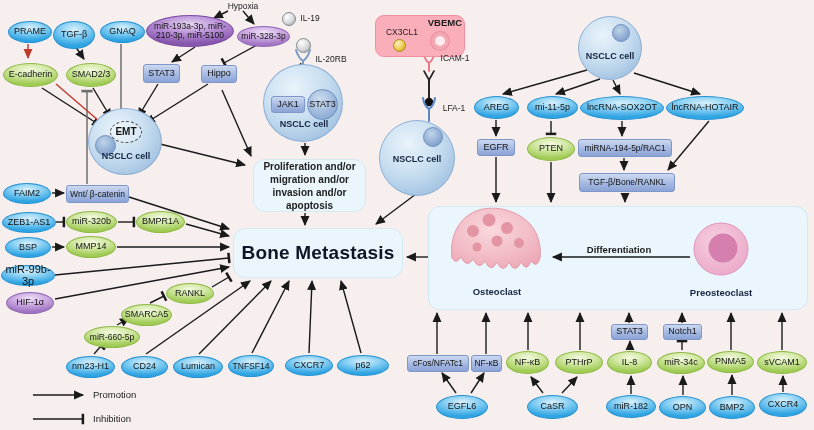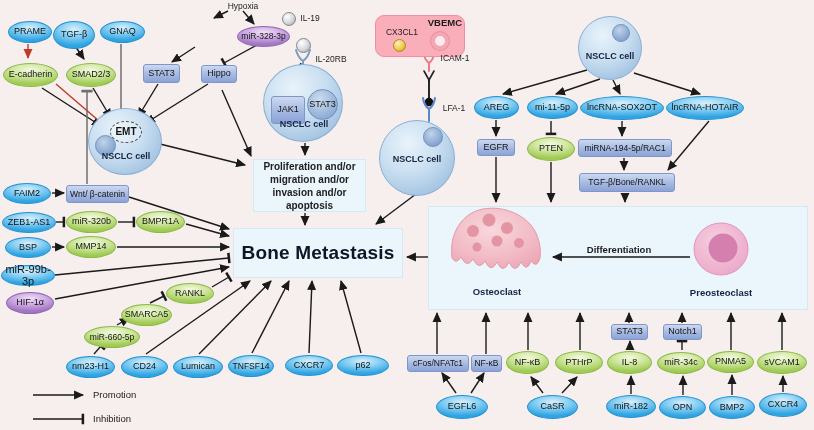--- a/index.html
+++ b/index.html
@@ -7,21 +7,21 @@
   #stage{position:relative;width:814px;height:430px;background:#f7efee;overflow:hidden;}
   #wires{position:absolute;left:0;top:0;z-index:1;}
   .node{position:absolute;display:flex;align-items:center;justify-content:center;text-align:center;
         color:#141414;line-height:1.05;z-index:2;box-sizing:border-box;}
   .ell{border-radius:50%;font-size:9px;}
   .blue{background:radial-gradient(ellipse 75% 65% at 50% 28%,#d8f0fc 0%,#8ed2f4 42%,#2fa4e2 96%);border:1px solid #2491d1;}
   .green{background:radial-gradient(ellipse 75% 65% at 50% 28%,#f3f9e0 0%,#d2e8a4 45%,#a0cb55 96%);border:1px solid #8db944;}
   .purpD{background:radial-gradient(ellipse 75% 65% at 50% 28%,#e5d4f1 0%,#bb93d8 45%,#8757ae 96%);border:1px solid #7a4ba0;}
   .purpL{background:radial-gradient(ellipse 75% 65% at 50% 28%,#efe2f7 0%,#cfade3 45%,#a276c3 96%);border:1px solid #9166b4;}
   .rn{font-size:9px;background:linear-gradient(180deg,#cdd9f0 0%,#a4b8e1 55%,#8ba3d6 100%);border:1px solid #7e96ca;border-radius:3px;}
-  .bigbox{background:#eaf5fc;border:1.5px solid #d3e9f4;border-radius:0;}
+  .bigbox{background:#eaf5fc;border:1.5px solid #d3e9f4;border-radius:12px;}
   .pinkbox{background:#f9aeb9;border:1px solid #f08fa0;border-radius:9px;}
   .cell{border-radius:50%;background:radial-gradient(circle at 38% 30%,#e9f3fb 0%,#c8def0 45%,#8db3d9 100%);border:1px solid #8aaed4;}
   .nuc{border-radius:50%;background:radial-gradient(circle at 40% 32%,#c0d4ea 0%,#7e9eca 80%);border:1px solid #7392c0;}
   .emtd{border:1.4px dashed #4a4a4a;border-radius:50%;font-weight:700;font-size:10px;background:rgba(255,255,255,.22);}
   .clabel{font-weight:700;font-size:9px;color:#152441;}
   .plain{font-size:8.5px;color:#222;}
   .ball{position:absolute;border-radius:50%;background:radial-gradient(circle at 35% 30%,#ffffff 0%,#d6d8db 55%,#94989f 100%);border:1px solid #84878d;z-index:3;}
   .yball{background:radial-gradient(circle at 35% 30%,#fdf0c4 0%,#ecc844 60%,#c59c1c 100%);border:1px solid #ad8b17;}
   .stat3c{border-radius:50%;background:radial-gradient(circle at 40% 32%,#cddced 0%,#85a5d2 85%);border:1px solid #6f90c2;font-size:9px;}
   .bonebox{font-weight:700;font-size:19px;color:#0f1526;letter-spacing:.2px;}
@@ -171,38 +171,39 @@
 
   <g>
     <ellipse cx="721" cy="249" rx="27" ry="26" fill="url(#pog)" stroke="#e295bd" stroke-width="1"></ellipse>
     <circle cx="723" cy="248" r="14.5" fill="#d57fae"></circle>
   </g>
 </svg>
 
 <div class="node ell blue" style="left:8px;top:21px;width:44px;height:22px">PRAME</div>
 <div class="node ell blue" style="left:53px;top:21px;width:42px;height:28px">TGF-β</div>
 <div class="node ell blue" style="left:100px;top:21px;width:45px;height:22px">GNAQ</div>
+<div class="node ell purpD" style="left:146px;top:15px;width:88px;height:32px;font-size:8.5px">miR-193a-3p, miR-210-3p, miR-5100</div>
 <div class="node plain" style="left:220px;top:1px;width:46px;height:11px">Hypoxia</div>
 <div class="node ell purpL" style="left:237px;top:26px;width:53px;height:21px;font-size:8.5px">miR-328-3p</div>
 <div class="node ell green" style="left:3px;top:63px;width:55px;height:24px">E-cadherin</div>
 <div class="node ell green" style="left:66px;top:63px;width:50px;height:24px">SMAD2/3</div>
 <div class="node rn" style="left:143px;top:64px;width:37px;height:19px">STAT3</div>
 <div class="node rn" style="left:201px;top:65px;width:36px;height:18px">Hippo</div>
 
 <div class="node cell" style="left:88px;top:108px;width:74px;height:67px"></div>
 <div class="node nuc" style="left:95px;top:135px;width:21px;height:21px"></div>
 <div class="node emtd" style="left:110px;top:121px;width:32px;height:22px">EMT</div>
 <div class="node clabel" style="left:97px;top:151px;width:58px;height:12px">NSCLC cell</div>
 
 <div class="ball" style="left:282px;top:12px;width:12px;height:12px"></div>
 <div class="node plain" style="left:296px;top:13px;width:28px;height:11px">IL-19</div>
 <div class="ball" style="left:296px;top:38px;width:13px;height:13px"></div>
 <div class="node plain" style="left:312px;top:54px;width:38px;height:11px">IL-20RB</div>
 <div class="node cell" style="left:263px;top:64px;width:80px;height:78px"></div>
-<div class="node rn" style="left:271px;top:96px;width:34px;height:28px">JAK1</div>
+<div class="node rn" style="left:271px;top:96px;width:34px;height:17px">JAK1</div>
 <div class="node stat3c" style="left:307px;top:89px;width:31px;height:31px">STAT3</div>
 <div class="node clabel" style="left:275px;top:119px;width:58px;height:12px">NSCLC cell</div>
 
 <div class="node pinkbox" style="left:375px;top:15px;width:90px;height:42px"></div>
 <div class="node small-b" style="left:410px;top:17px;width:52px;height:11px;justify-content:flex-end">VBEMC</div>
 <div class="node plain" style="left:379px;top:27px;width:46px;height:11px">CX3CL1</div>
 <div class="ball yball" style="left:393px;top:39px;width:11px;height:11px"></div>
 <div class="ring" style="left:431px;top:32px;width:10px;height:10px"></div>
 <div class="node plain" style="left:437px;top:53px;width:36px;height:11px">ICAM-1</div>
 <div class="node plain" style="left:438px;top:103px;width:32px;height:11px">LFA-1</div>

